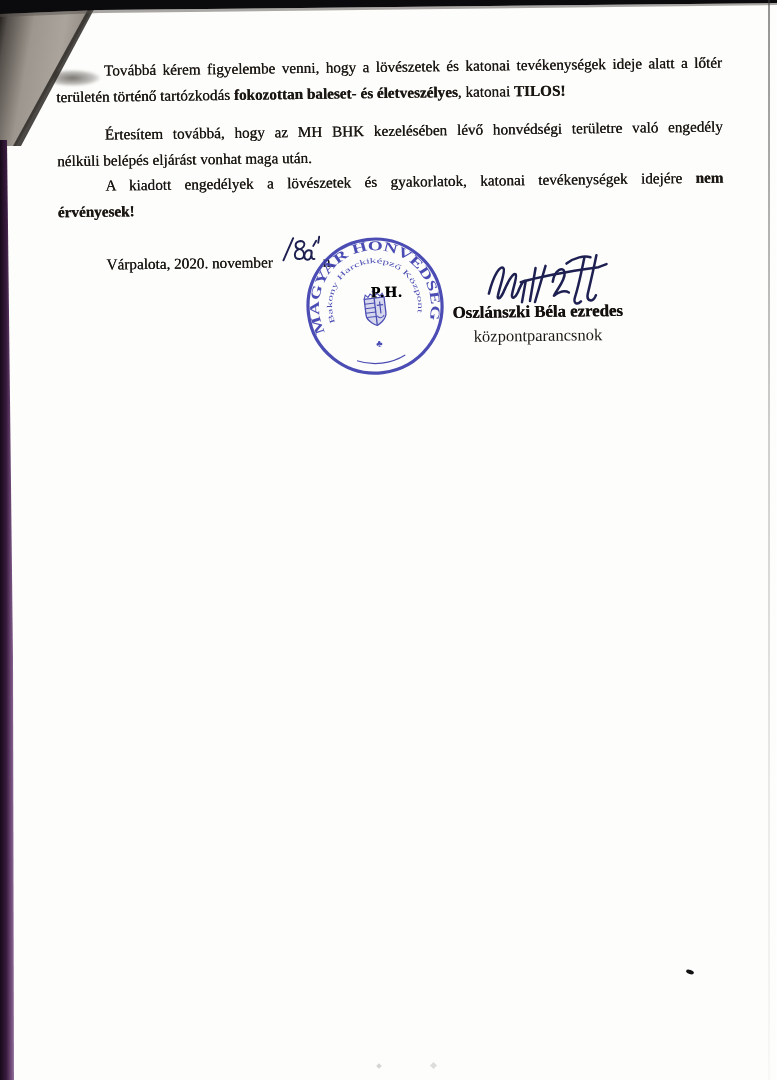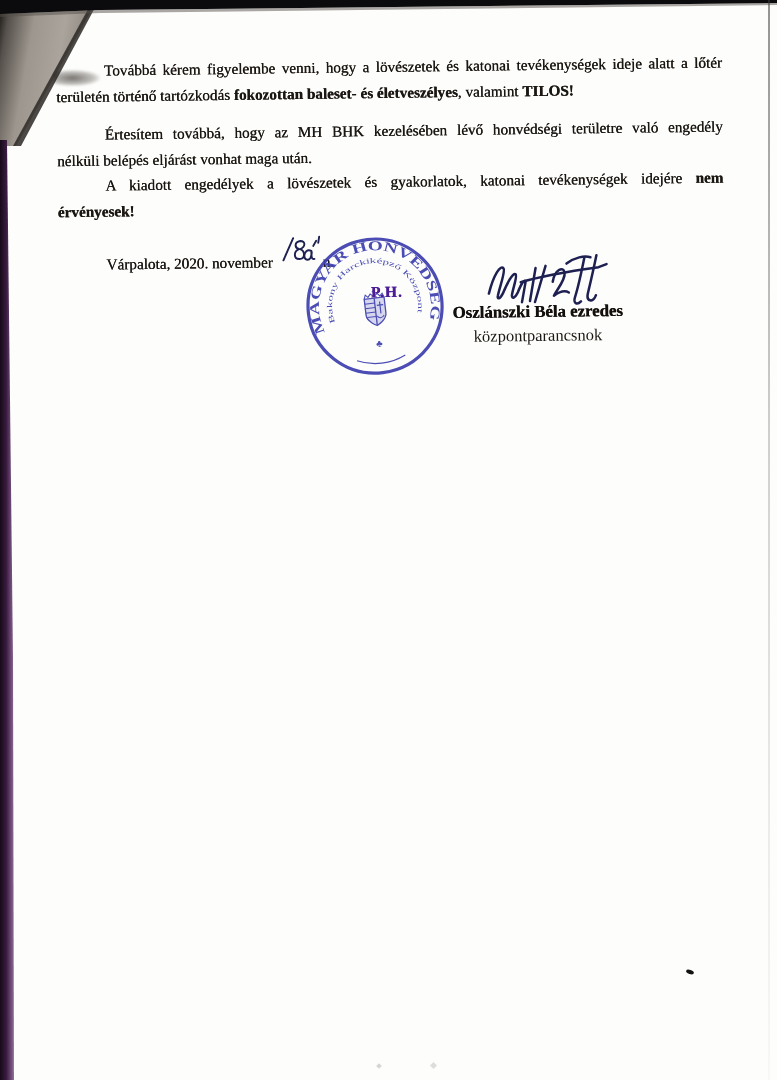--- a/index.html
+++ b/index.html
@@ -31,21 +31,21 @@
     display:flex;align-items:baseline;white-space:pre;
   }
   .hand-day{vertical-align:-9px;margin:0 1px 0 3px;}
   
   .stamp{
     position:absolute;left:297px;top:230px;width:152px;height:152px;
     transform:rotate(-6deg);opacity:.92;
   }
   .ph-label{
     position:absolute;left:369px;top:283px;
-    font-size:15.5px;font-weight:bold;letter-spacing:1px;color:#4c1d95;
+    font-size:15.5px;font-weight:bold;letter-spacing:1px;color:#000000;
     text-shadow:0.3px 0 0 currentColor;
   }
   
   .sig-svg{position:absolute;left:465px;top:248px;}
   .sig-name{
     position:absolute;left:433px;top:304px;width:205px;text-align:center;
     font-size:16.8px;font-weight:bold;color:#14100d;
     text-shadow:0.4px 0 0 currentColor;white-space:nowrap;
   }
   .sig-title{
@@ -106,21 +106,21 @@
 <div class="smudge"></div>
 <div class="speck"></div>
 <div class="dust1"></div>
 <div class="dust2"></div>
 
 <div class="content">
 
   <div class="doc">
     <div class="para">
         <div class="line fill ind"><span>Továbbá kérem figyelembe venni, hogy a lövészetek és katonai tevékenységek ideje alatt a lőtér</span></div>
-        <div class="line"><span>területén történő tartózkodás </span><b>fokozottan baleset- és életveszélyes</b><span>, valamint </span><b>TILOS!</b></div>
+        <div class="line"><span>területén történő tartózkodás </span><b>fokozottan baleset- és életveszélyes</b><span>, katonai </span><b>TILOS!</b></div>
       </div>
     <div class="para">
         <div class="line fill ind"><span>Értesítem továbbá, hogy az MH BHK kezelésében lévő honvédségi területre való engedély</span></div>
         <div class="line"><span>nélküli belépés eljárást vonhat maga után.</span></div>
         <div class="line fill ind"><span>A kiadott engedélyek a lövészetek és gyakorlatok, katonai tevékenységek idejére </span><b>nem</b></div>
         <div class="line"><b>érvényesek!</b></div>
       </div>
 
     <div class="date-row">
       <span>Várpalota, 2020. november</span><svg class="hand-day" width="46" height="34" viewBox="0 0 46 34" fill="none" stroke="var(--pen-ink,#1e2052)" stroke-width="1.9" stroke-linecap="round" stroke-linejoin="round" aria-label="18 á">

